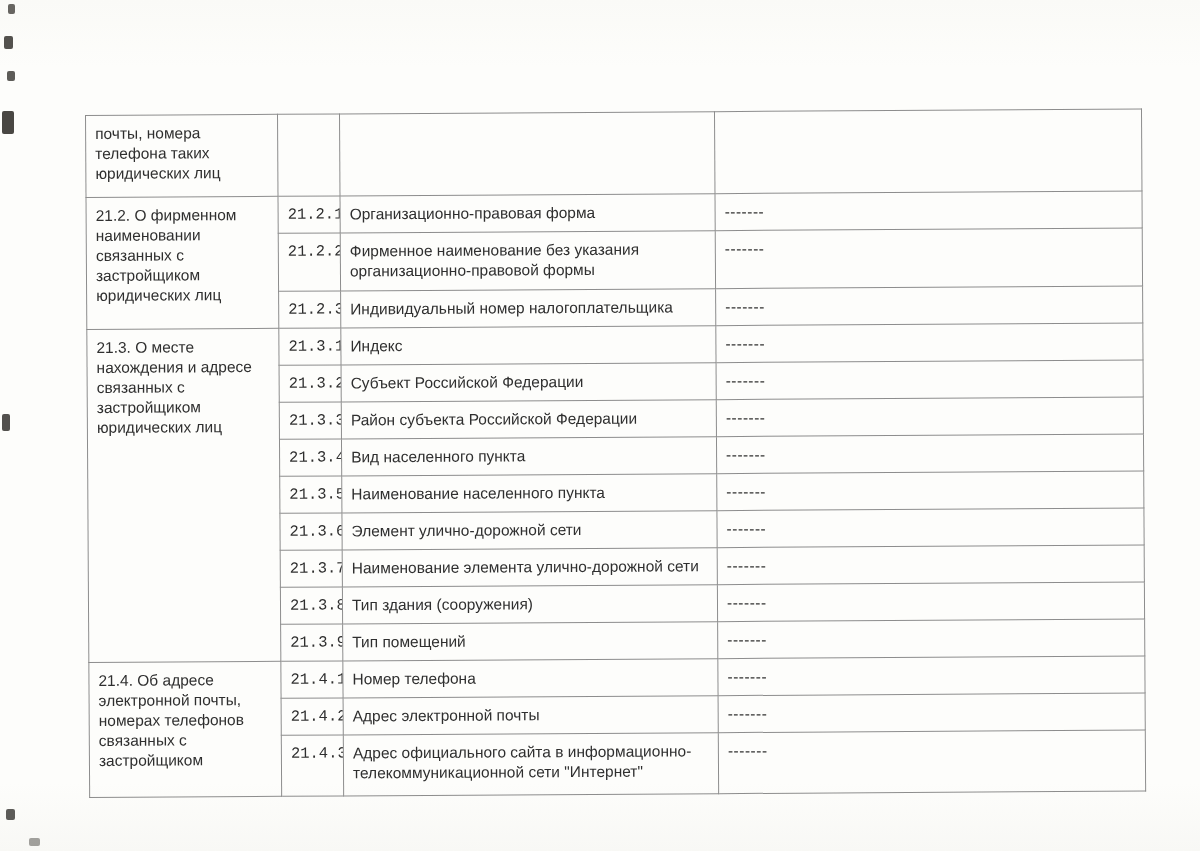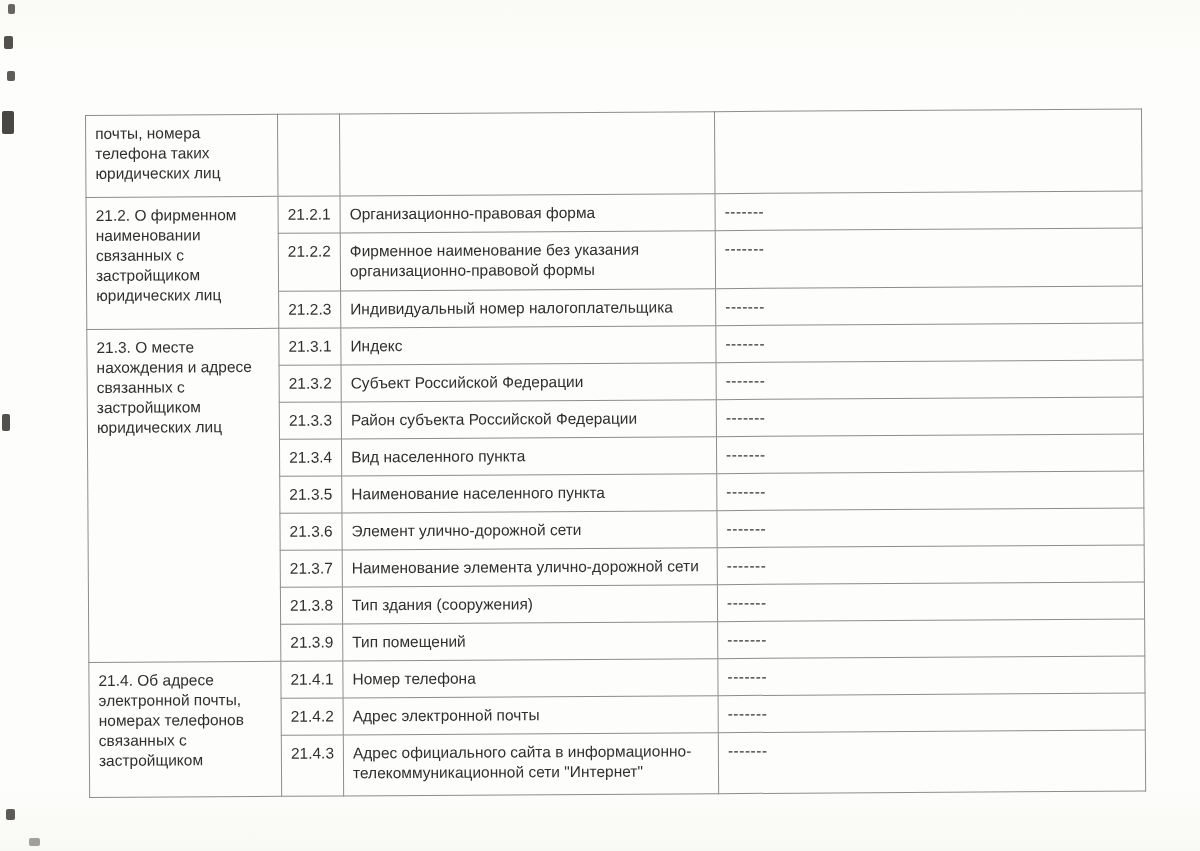--- a/index.html
+++ b/index.html
@@ -28,21 +28,21 @@
     border-collapse:collapse; table-layout:fixed;
     transform:rotate(-0.35deg); transform-origin:0 0;
     font-size:15.5px; line-height:20px; color:#2f2f2f;
   }
   table.doc td {
     border:1px solid #8d8d8d;
     vertical-align:top;
     padding:8px 8px 8px 9px;
     overflow:hidden;
   }
-  td.c-num { padding-left:5px; padding-right:3px; white-space:nowrap; }
+  td.c-num { padding-left:5px; padding-right:3px; white-space:nowrap;font-family:Liberation Mono, monospace; }
   td.c-val { padding-left:7px; letter-spacing:.5px; }
   td.vbottom { vertical-align:bottom; padding-bottom:9px; }
 
   tr.r-carry { height:82px; }
   tr.r1 { height:37px; }
   tr.r2 { height:58px; }
   tr.r3 { height:61px; }
 </style>
 </head>
 <body>

